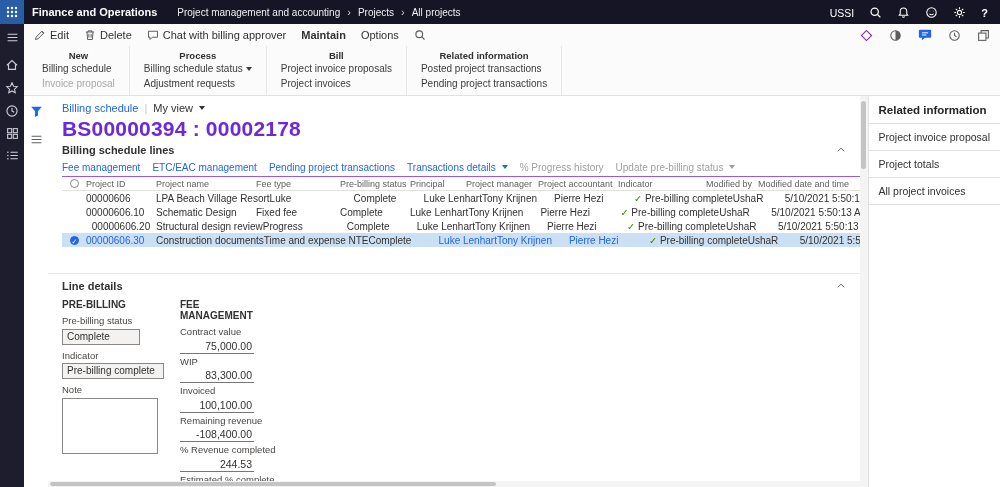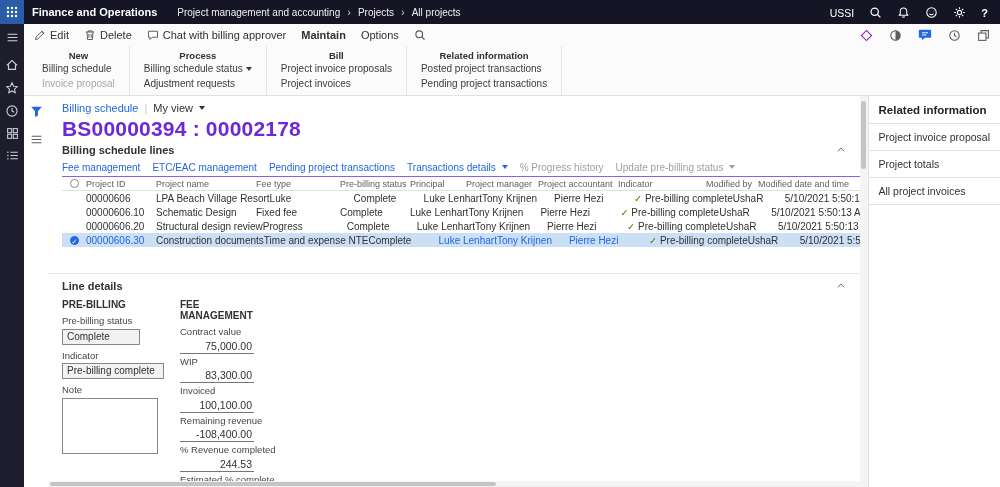--- a/index.html
+++ b/index.html
@@ -365,21 +365,21 @@
             <div class="cell linkcell" style="flex-basis: 56px;">Luke Lenhart</div>
             <div class="cell linkcell" style="flex-basis: 72px;">Tony Krijnen</div>
             <div class="cell linkcell" style="flex-basis: 80px;">Pierre Hezi</div>
             <div class="cell" style="flex-basis: 88px;"><span class="check">✓</span>Pre-billing complete</div>
             <div class="cell" style="flex-basis: 52px;">UshaR</div>
             <div class="cell" style="flex-basis: 110px;">5/10/2021 5:50:13 AM</div>
             <div class="ovcell"></div>
           </div>
           <div class="grid-row">
             <div class="selcell"></div>
-            <div class="cell linkcell" style="flex-basis: 70px;">00000606.20</div>
+            <div class="cell linkcell" style="flex-basis: 70px; text-align: center;">00000606.20</div>
             <div class="cell" style="flex-basis: 100px;">Structural design review</div>
             <div class="cell" style="flex-basis: 84px;">Progress</div>
             <div class="cell" style="flex-basis: 70px;">Complete</div>
             <div class="cell linkcell" style="flex-basis: 56px;">Luke Lenhart</div>
             <div class="cell linkcell" style="flex-basis: 72px;">Tony Krijnen</div>
             <div class="cell linkcell" style="flex-basis: 80px;">Pierre Hezi</div>
             <div class="cell" style="flex-basis: 88px;"><span class="check">✓</span>Pre-billing complete</div>
             <div class="cell" style="flex-basis: 52px;">UshaR</div>
             <div class="cell" style="flex-basis: 110px;">5/10/2021 5:50:13 AM</div>
             <div class="ovcell"></div>

